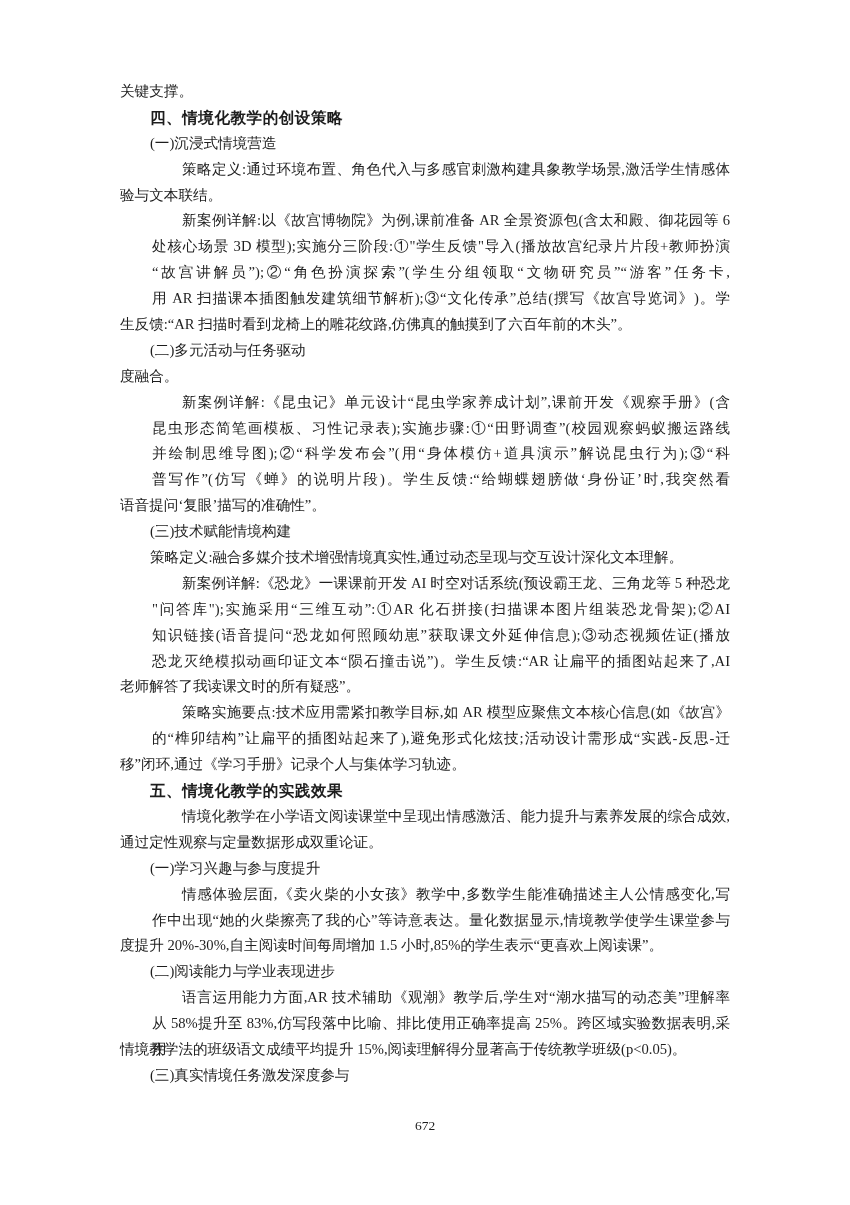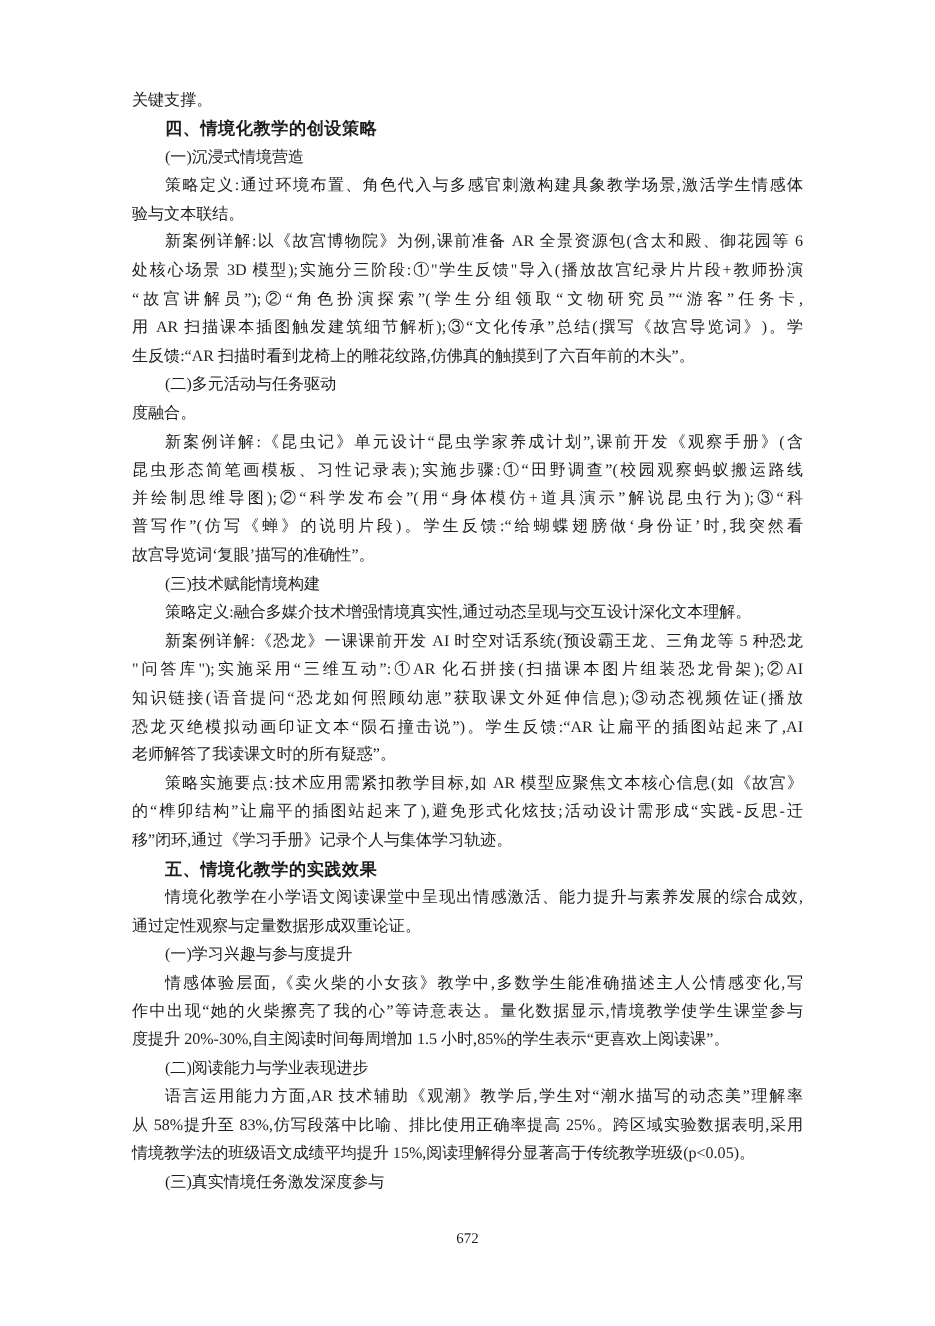--- a/index.html
+++ b/index.html
@@ -27,20 +27,21 @@
     height: 25.9px;
     line-height: 25.9px;
     font-size: 14.6px;
     text-align: left;
     white-space: normal;
     overflow: visible;
   }
   .line.just {
     text-align: justify;
     text-align-last: justify;
+    margin-left: 32px;
   }
   .line.indent {
     padding-left: 30px;
   }
   .line.bold {
     font-weight: bold;
     font-size: 15.6px;
     letter-spacing: 0.5px;
   }
   .footer {
@@ -71,21 +72,21 @@
       <div class="line just">处核心场景 3D 模型);实施分三阶段:①"学生反馈"导入(播放故宫纪录片片段+教师扮演</div>
       <div class="line just">“故宫讲解员”);②“角色扮演探索”(学生分组领取“文物研究员”“游客”任务卡,</div>
       <div class="line just">用 AR 扫描课本插图触发建筑细节解析);③“文化传承”总结(撰写《故宫导览词》)。学</div>
       <div class="line">生反馈:“AR 扫描时看到龙椅上的雕花纹路,仿佛真的触摸到了六百年前的木头”。</div>
       <div class="line indent">(二)多元活动与任务驱动</div>
       <div class="line">度融合。</div>
       <div class="line indent just">新案例详解:《昆虫记》单元设计“昆虫学家养成计划”,课前开发《观察手册》(含</div>
       <div class="line just">昆虫形态简笔画模板、习性记录表);实施步骤:①“田野调查”(校园观察蚂蚁搬运路线</div>
       <div class="line just">并绘制思维导图);②“科学发布会”(用“身体模仿+道具演示”解说昆虫行为);③“科</div>
       <div class="line just">普写作”(仿写《蝉》的说明片段)。学生反馈:“给蝴蝶翅膀做‘身份证’时,我突然看</div>
-      <div class="line">故宫导览词‘复眼’描写的准确性”。</div>
+      <div class="line">语音提问‘复眼’描写的准确性”。</div>
       <div class="line indent">(三)技术赋能情境构建</div>
       <div class="line indent">策略定义:融合多媒介技术增强情境真实性,通过动态呈现与交互设计深化文本理解。</div>
       <div class="line indent just">新案例详解:《恐龙》一课课前开发 AI 时空对话系统(预设霸王龙、三角龙等 5 种恐龙</div>
       <div class="line just">"问答库");实施采用“三维互动”:①AR 化石拼接(扫描课本图片组装恐龙骨架);②AI</div>
       <div class="line just">知识链接(语音提问“恐龙如何照顾幼崽”获取课文外延伸信息);③动态视频佐证(播放</div>
       <div class="line just">恐龙灭绝模拟动画印证文本“陨石撞击说”)。学生反馈:“AR 让扁平的插图站起来了,AI</div>
       <div class="line">老师解答了我读课文时的所有疑惑”。</div>
       <div class="line indent just">策略实施要点:技术应用需紧扣教学目标,如 AR 模型应聚焦文本核心信息(如《故宫》</div>
       <div class="line just">的“榫卯结构”让扁平的插图站起来了),避免形式化炫技;活动设计需形成“实践-反思-迁</div>
       <div class="line">移”闭环,通过《学习手册》记录个人与集体学习轨迹。</div>

